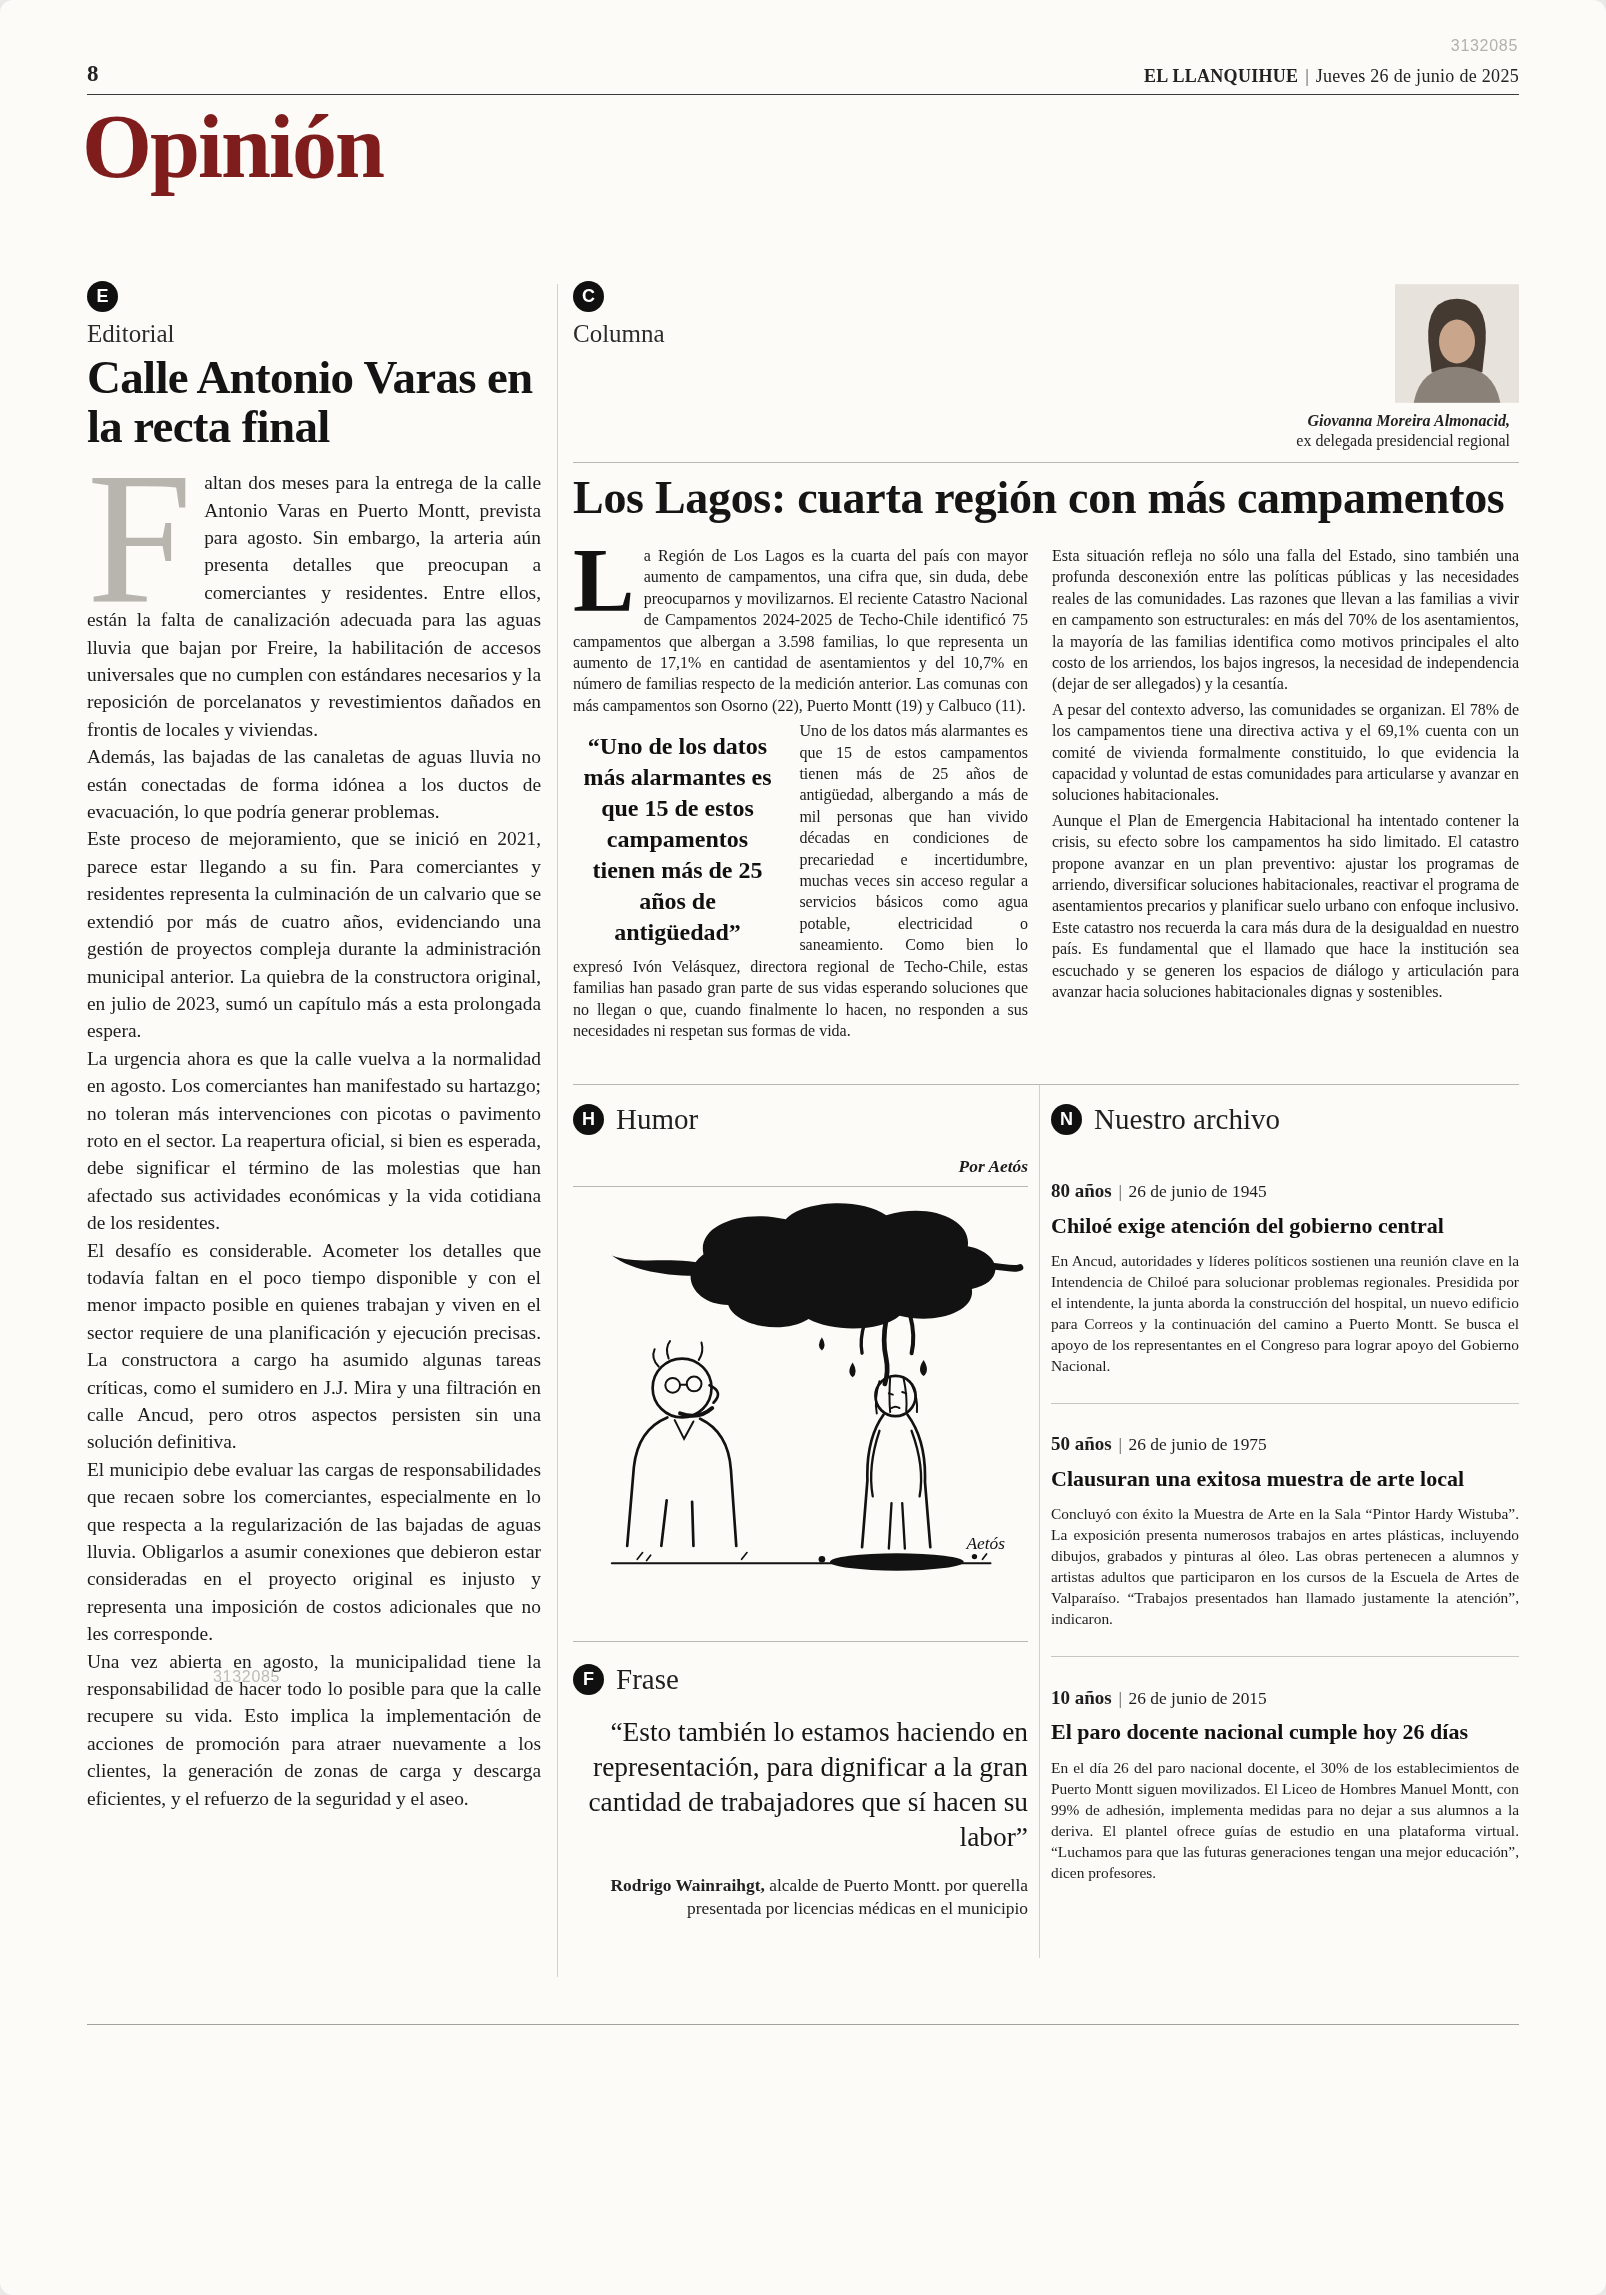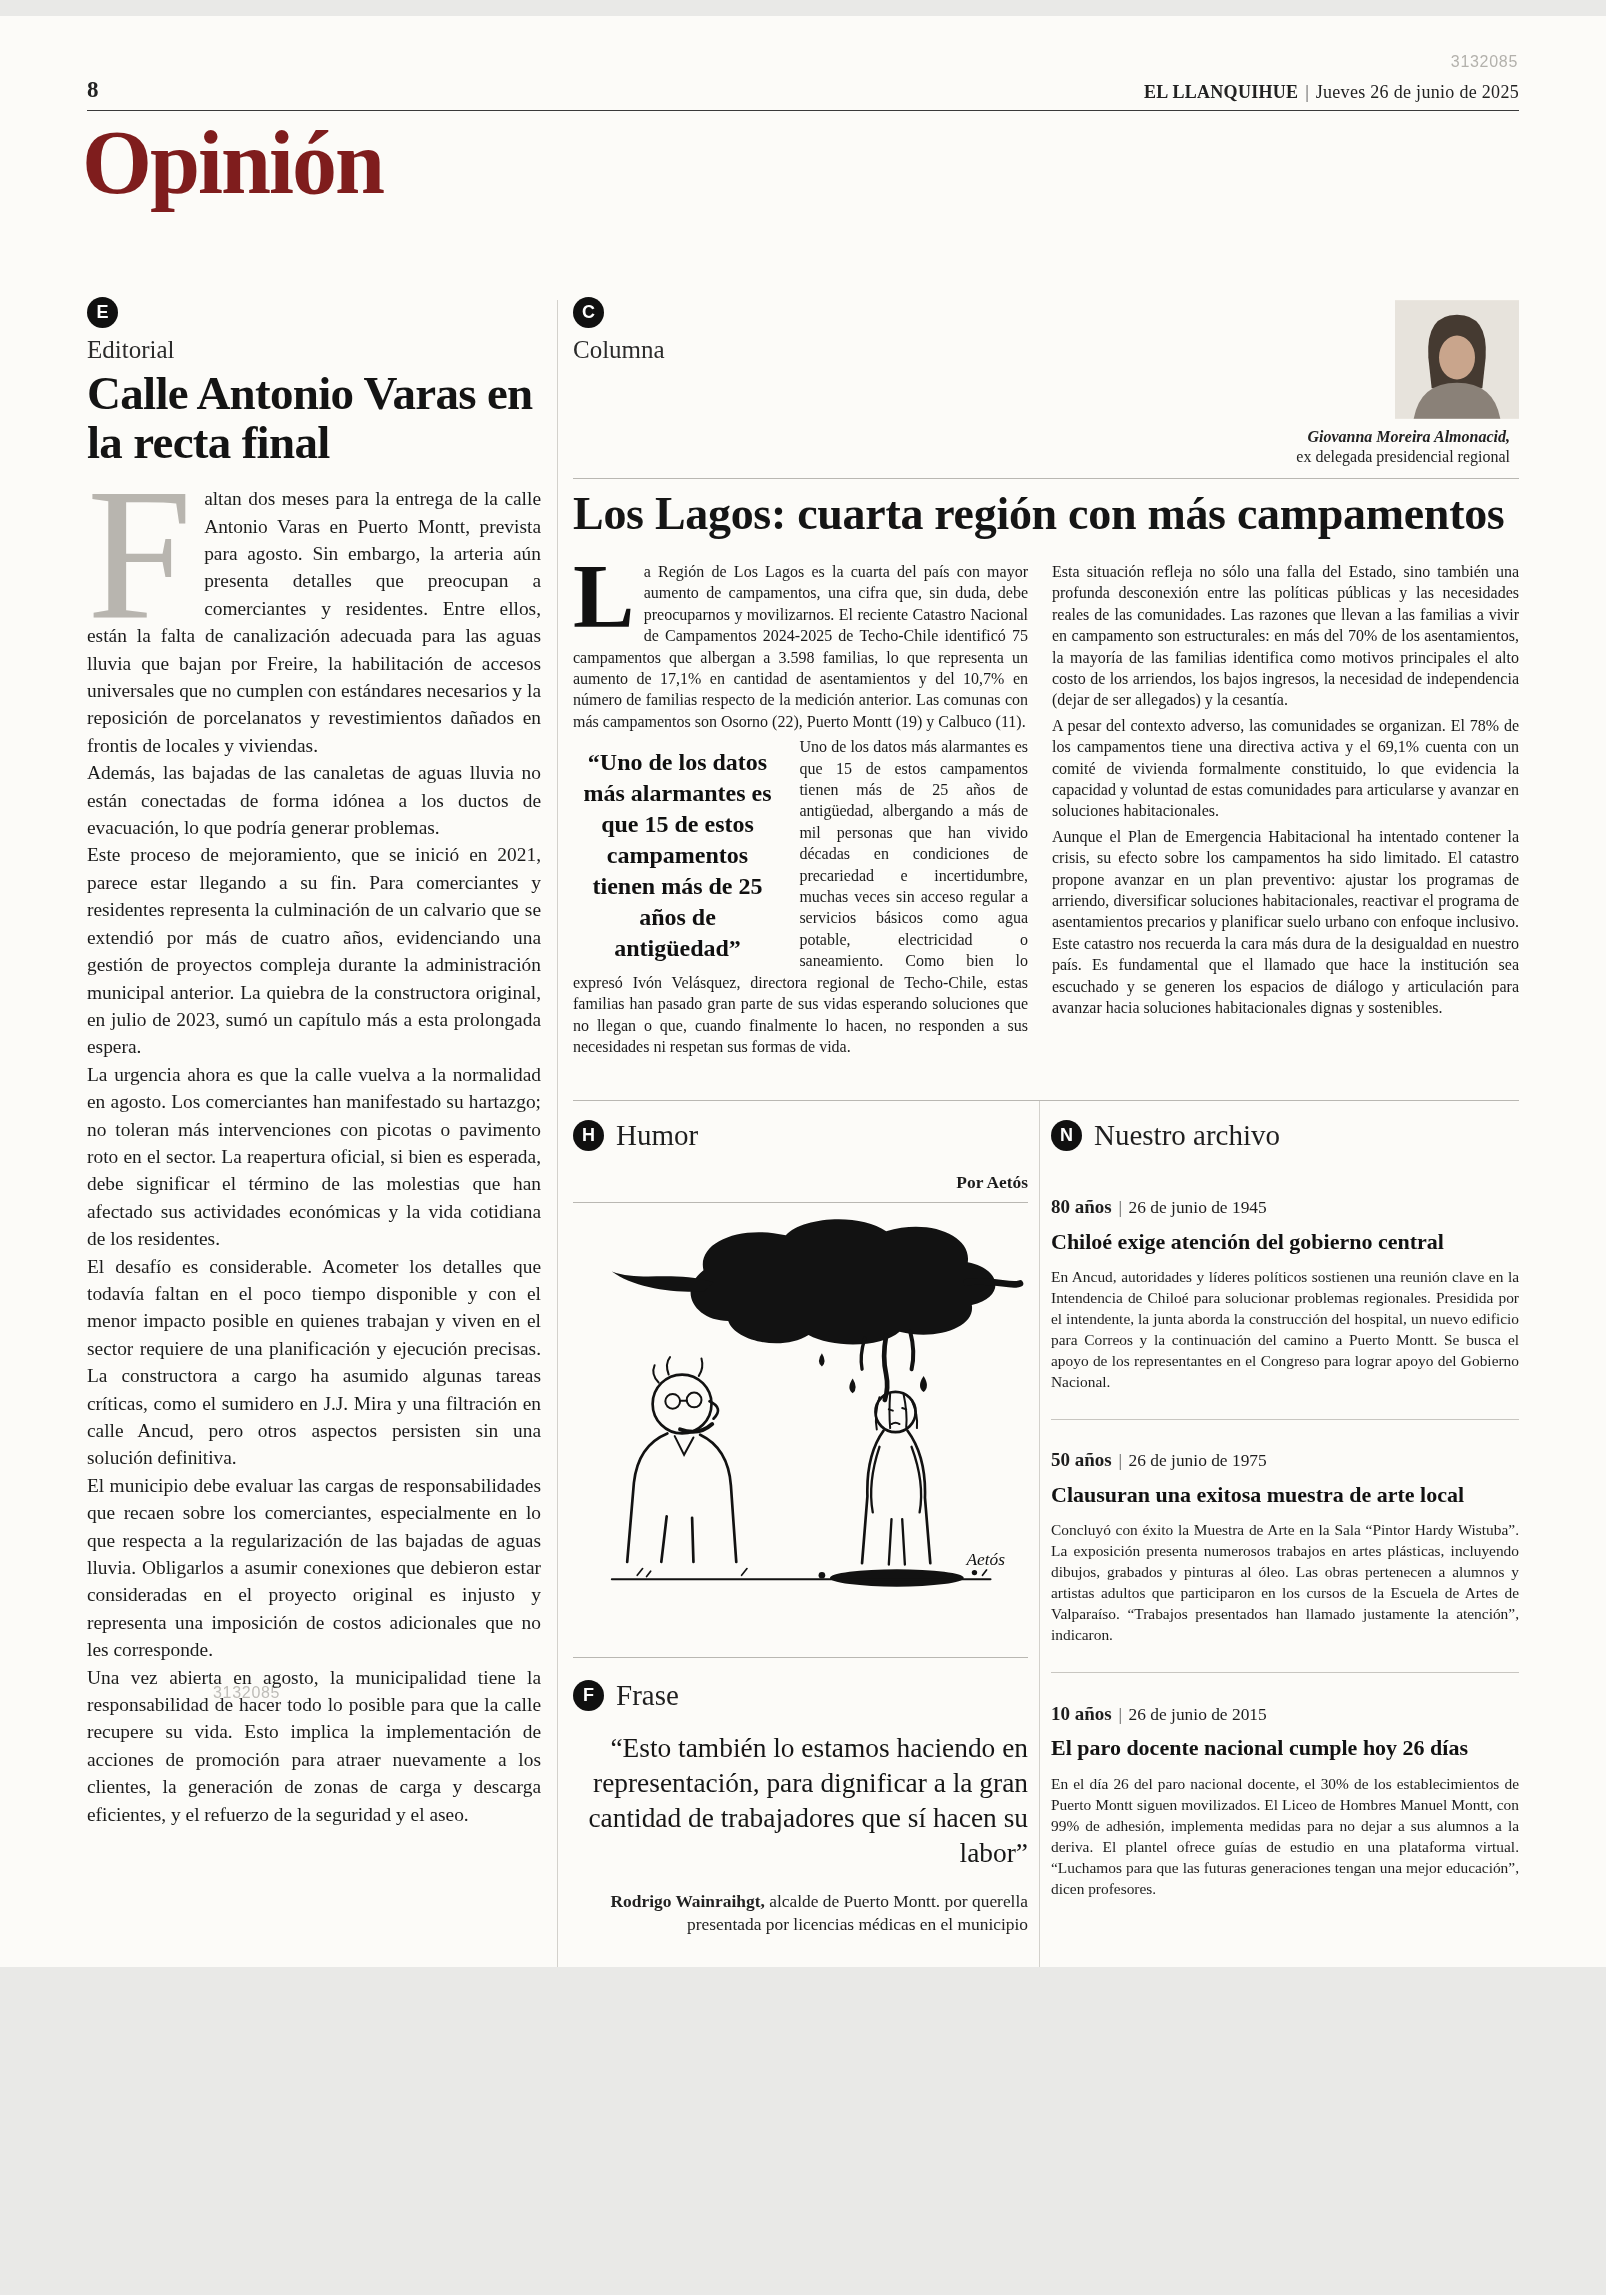--- a/index.html
+++ b/index.html
@@ -1,24 +1,25 @@
 <!DOCTYPE html>
 <html lang="es" style="font-size:10.7px"><head>
 <meta charset="utf-8">
 <style>
   * { margin:0; padding:0; box-sizing:border-box; }
   html, body { background:#e9e9e7; }
   .page {
     position:relative;
-    width:1606px; height:1951px;
+    width:1606px; height:2295px;
     background:#fcfbf8;
     color:#1a1a1a;
     font-family:"Liberation Serif", serif;
     overflow:hidden;
-    margin:16px auto;
+    margin:0 auto;
+    border-radius:13px;
   }
 
   
   .header {
     position:absolute; left:87px; top:58px; width:1432px; height:37px;
     border-bottom:1.3px solid #3a3a3a;
     display:flex; justify-content:space-between; align-items:flex-end;
     padding-bottom:6.7px;
   }
   .page-number { font-size:23px; font-weight:bold; color:#222; }
@@ -71,21 +72,21 @@
   .col-2 { width:467px; }
   .col-body p { font-size:16px; line-height:21.4px; text-align:justify; margin:0 0 4px 0; }
   .dropcap-dark { float:left; font-size:92px; line-height:64px; font-weight:bold; color:#111; margin:2.7px 9.4px 0 0; }
   .pull-quote {
     float:left; width:209px; margin:10.7px 17.4px 6.7px 0;
     font-size:24px; line-height:31px; font-weight:bold; text-align:center; color:#101010;
   }
 
   
   .humor { position:absolute; left:573px; top:1103px; width:455px; height:535px; overflow:hidden; }
-  .humor-credit { text-align:right; font-size:17.4px; font-weight:bold; margin-top:20px; color:#1c1c1c; }
+  .humor-credit { text-align:right; font-size:17.4px; font-weight:bold; font-style:italic; margin-top:20px; color:#1c1c1c; }
   .humor-rule { border-top:0.7px solid #b9b7b2; margin-top:9.4px; }
   .cartoon { width:455px; height:414px; display:block; }
 
   
   .frase { position:absolute; left:573px; top:1641px; width:455px; border-top:0.7px solid #b9b7b2; padding-top:21.4px; }
   .frase-quote { margin-top:19px; font-size:27.4px; line-height:35px; color:#161616;text-align:right; }
   .frase-attrib { margin-top:19px; text-align:right; font-size:17.4px; line-height:23px; color:#222; }
   .frase-attrib .name { font-weight:bold; }
 
   

